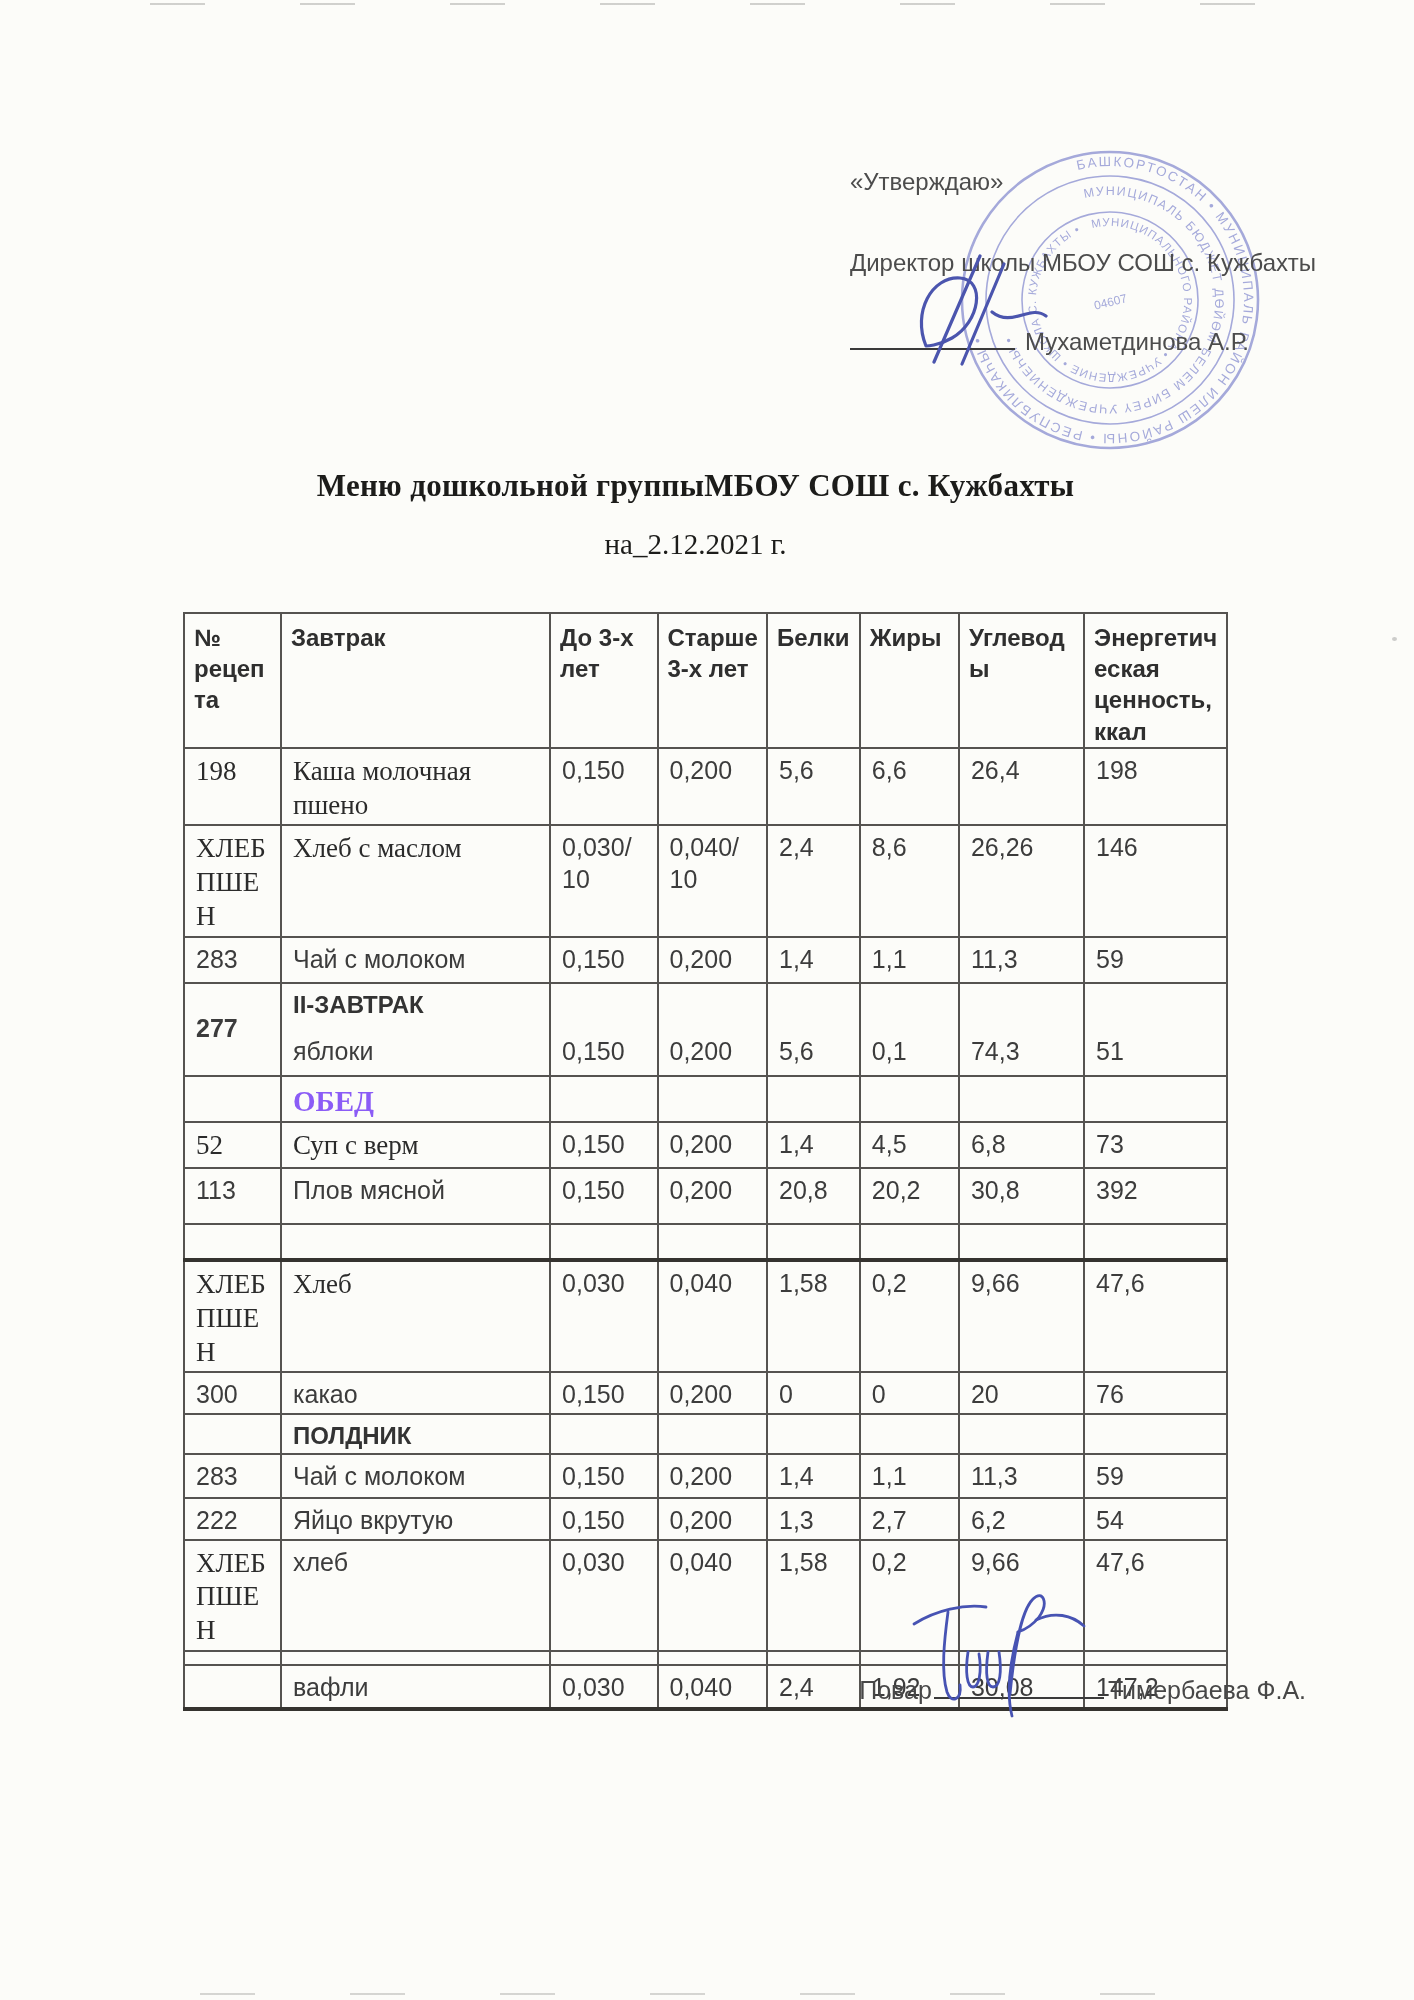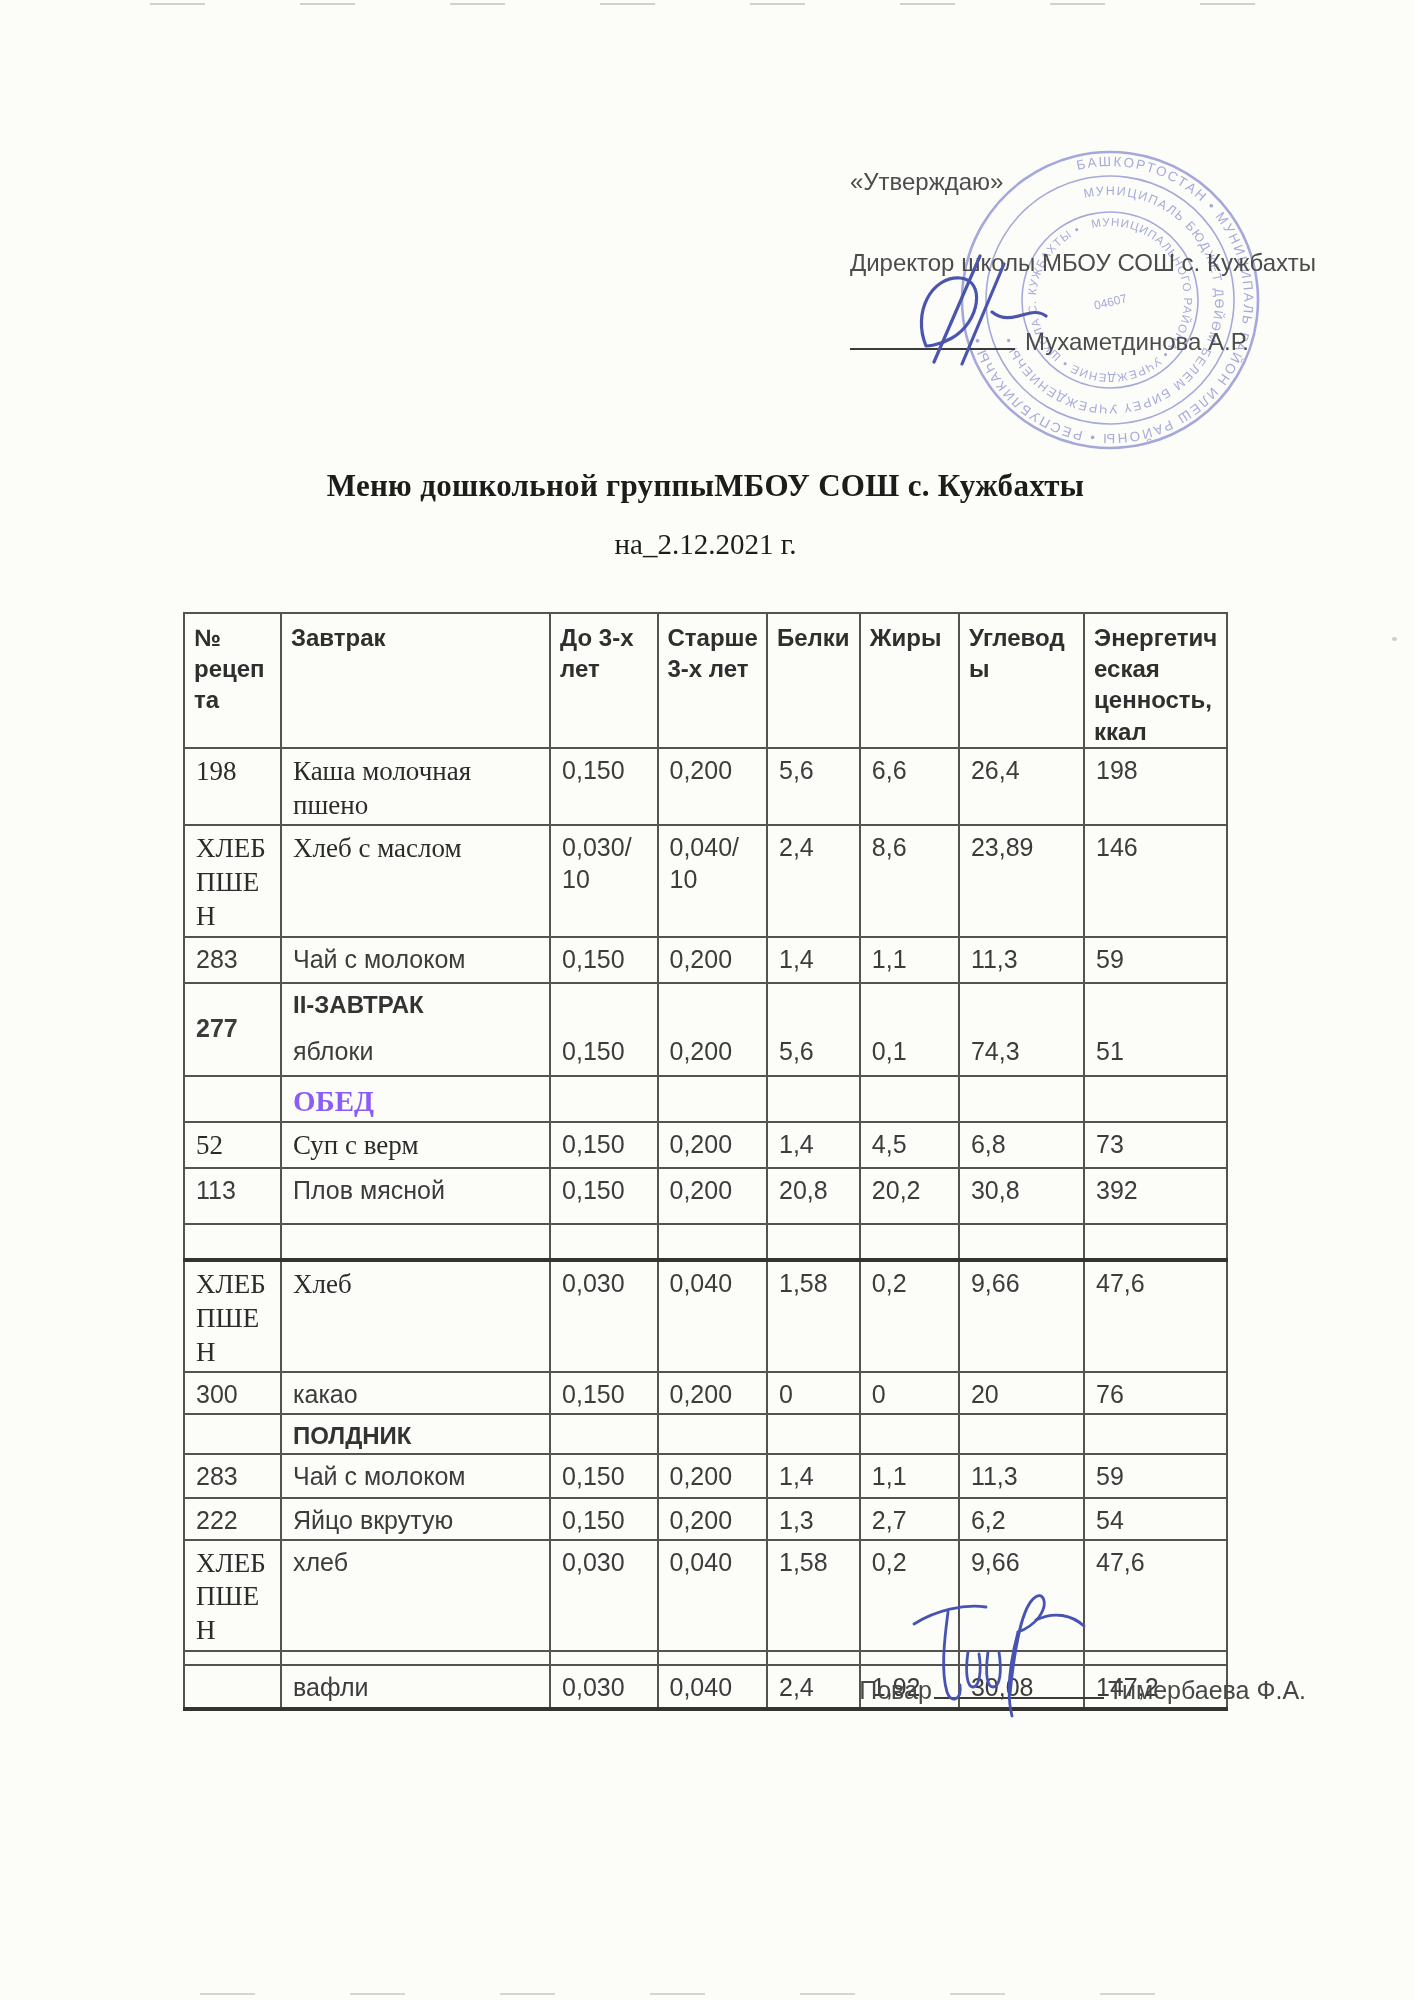--- a/index.html
+++ b/index.html
@@ -25,21 +25,21 @@
             font-size:24px;color:#4c4c4c;line-height:1.2;}
   .approval .quote{margin-bottom:52px;}
   .approval .director{margin-bottom:46px;}
   .sig-row{position:relative;white-space:nowrap;}
   .sig-underline{display:inline-block;width:165px;border-bottom:2px solid #3a3a3a;
                  height:1em;vertical-align:baseline;margin-right:10px;}
   .director-sig-svg{position:absolute;right:218px;top:-74px;width:210px;height:118px;}
   .sig-stroke{fill:none;stroke:#4b55ae;stroke-width:3.2;stroke-linecap:round;stroke-linejoin:round;}
 
   
-  .doc-title{position:absolute;left:183px;top:468px;width:1045px;text-align:center;
+  .doc-title{position:absolute;left:173px;top:468px;width:1045px;text-align:center;
              font-family:"Liberation Serif","DejaVu Serif",serif;color:#1c1c1a;}
   .doc-title .line1{font-size:31px;font-weight:700;letter-spacing:.3px;}
   .doc-title .line2{font-size:29px;font-weight:400;margin-top:24px;}
 
   
   table.menu{position:absolute;left:183px;top:612px;width:1045px;border-collapse:collapse;
              table-layout:fixed;background:transparent;}
   table.menu th,table.menu td{border:2px solid #555350;}
   table.menu th{font-size:24px;font-weight:700;color:#2f2f2f;text-align:left;
                 vertical-align:top;padding:8px 6px 0 9px;line-height:1.3;
@@ -166,21 +166,21 @@
         </tr>
         <tr class="r2 f-serif">
           <td>ХЛЕБ ПШЕН</td>
           <td><div>Хлеб с маслом</div></td>
           <td>0,030/
 10</td>
           <td>0,040/
 10</td>
           <td>2,4</td>
           <td>8,6</td>
-          <td>23,89</td>
+          <td>26,26</td>
           <td>146</td>
         </tr>
         <tr class="r3 f-sans">
           <td>283</td>
           <td><div>Чай с молоком</div></td>
           <td>0,150</td>
           <td>0,200</td>
           <td>1,4</td>
           <td>1,1</td>
           <td>11,3</td>

